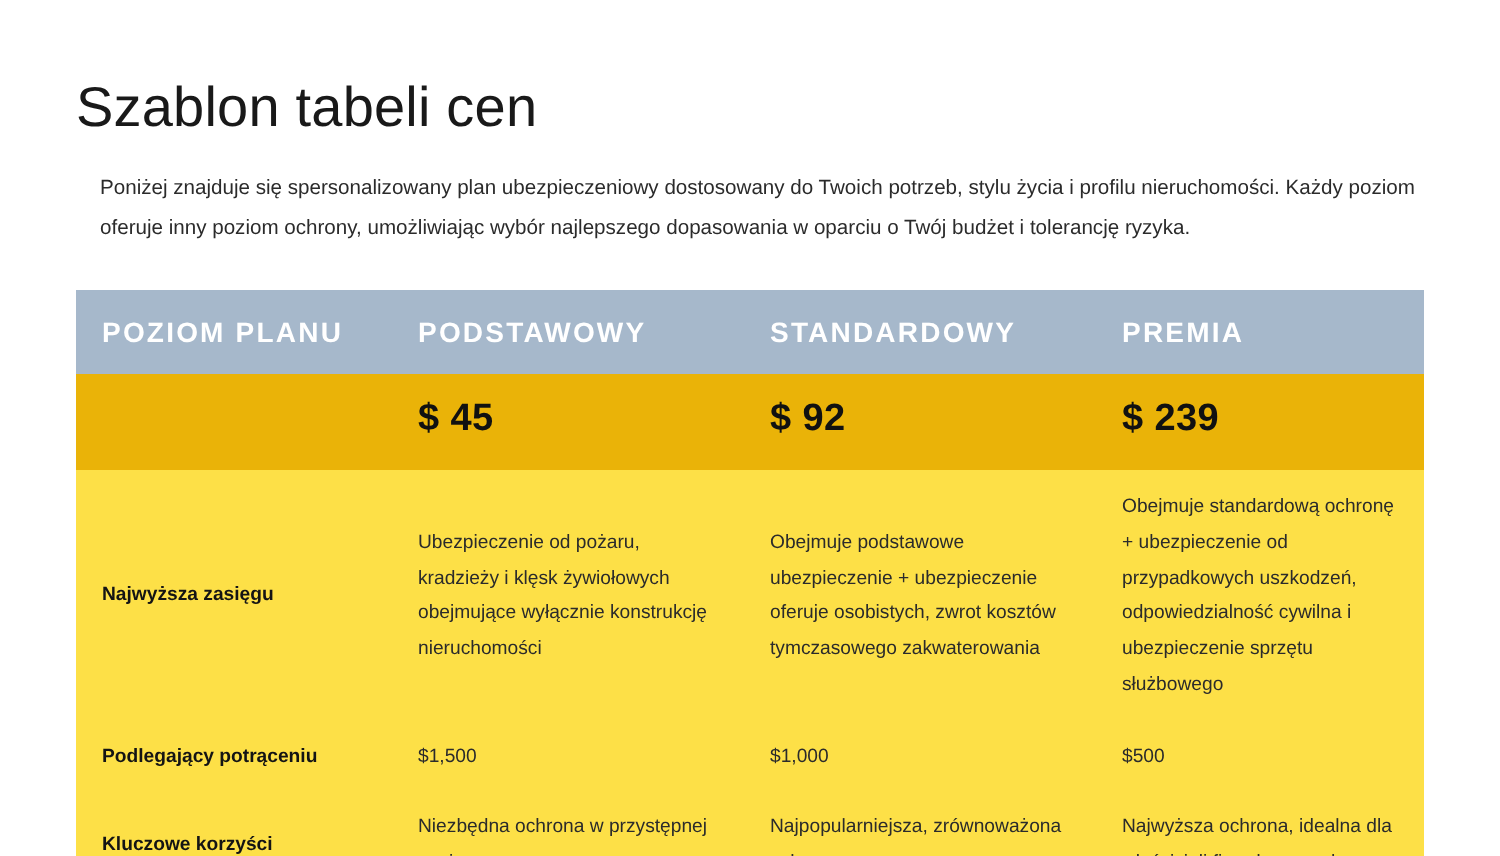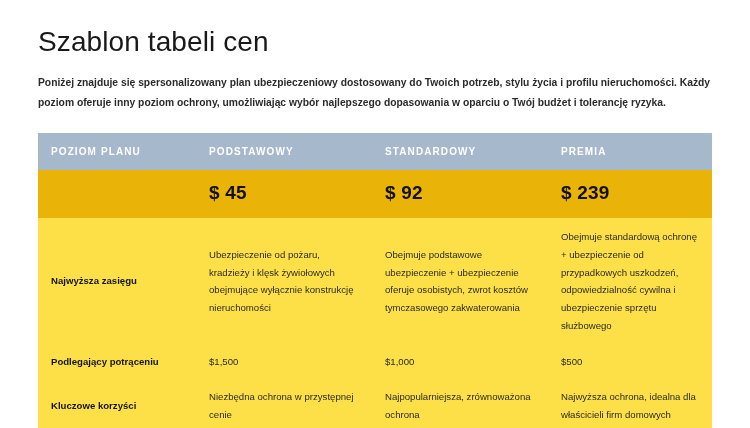--- a/index.html
+++ b/index.html
@@ -13,55 +13,55 @@
     font-family: "Liberation Sans", sans-serif;
     color: #1a1a1a;
     overflow: hidden;
   }
   .page {
     position: relative;
     width: 750px;
     height: 308px;
     background: #ffffff;
     box-sizing: border-box;
-    padding: 0 38px;
+    padding: 12px 38px;
   }
   .page-title {
     margin: 0;
     padding-top: 24px;
     font-size: 28px;
     font-weight: 300;
     letter-spacing: 0.1px;
     color: #191919;
     line-height: 1.25;
   }
   .intro {
-    margin: 14px 0 0 0;
+    margin: 14px 0 0 12px;
     font-size: 10.3px;
     line-height: 1.95;
     color: #2b2b2b;
-    font-weight: 700;
+    font-weight: 400;
     max-width: 676px;
   }
   .pricing-table {
     margin-top: 20px;
     width: 674px;
     border-collapse: collapse;
     table-layout: fixed;
   }
   .pricing-table col.c1 { width: 158px; }
   .pricing-table col.c2 { width: 176px; }
   .pricing-table col.c3 { width: 176px; }
   .pricing-table col.c4 { width: 164px; }
 
   .head-row th {
     background: #a6b8cb;
     color: #ffffff;
     text-align: left;
-    font-size: 10px;
+    font-size: 14px;
     font-weight: 700;
     letter-spacing: 1.1px;
     padding: 13px 0 13px 13px;
     text-transform: uppercase;
     vertical-align: middle;
   }
   .head-row th.h1 { padding-left: 13px; }
 
   .price-row td {
     background: #eab308;

